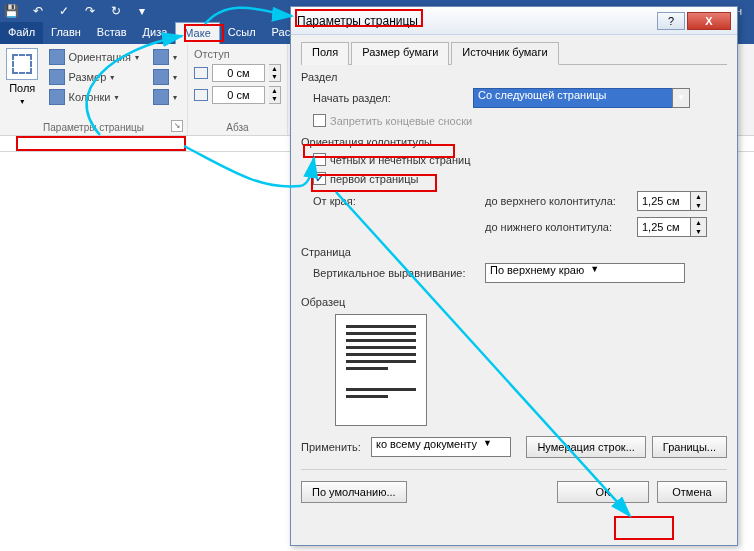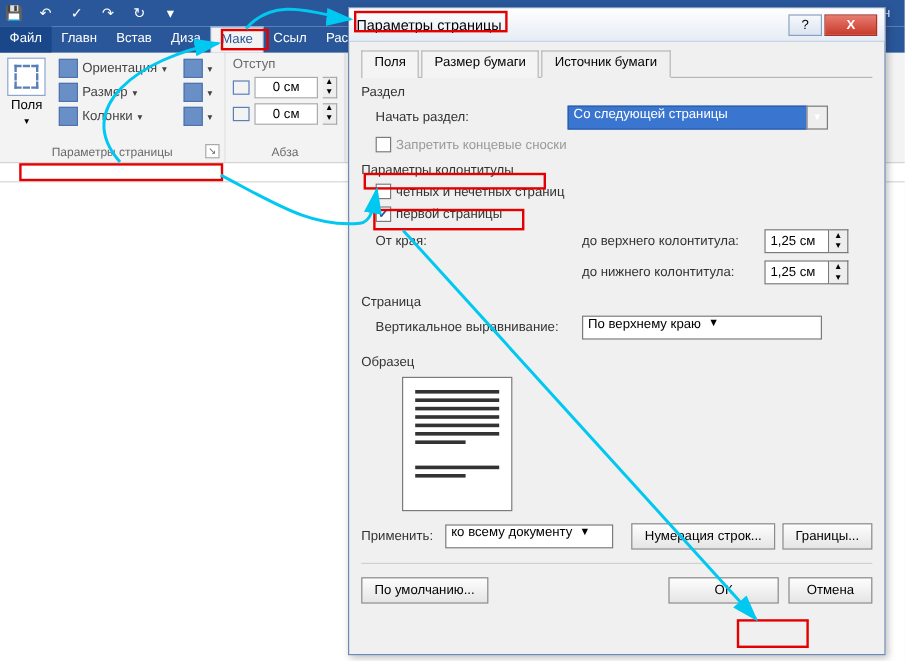--- a/index.html
+++ b/index.html
@@ -182,21 +182,21 @@
       <div class="select blue" style="width:200px">
         <span>Со следующей страницы</span>
         <div class="sarrow-btn">▼</div>
       </div>
     </div>
     <div class="row" style="padding-left:12px">
       <span class="cb"></span>
       <label style="color:#9a9a9a">Запретить концевые сноски</label>
     </div>
 
-    <div class="section-title">Параметры колонтитулы</div>
+    <div class="section-title">Ориентация колонтитулы</div>
     <div class="row" style="padding-left:12px">
       <span class="cb"></span>
       <label>четных и нечетных страниц</label>
     </div>
     <div class="row" style="padding-left:12px">
       <span class="cb">✔</span>
       <label>первой страницы</label>
     </div>
     <div class="row" style="padding-left:12px">
       <label style="width:172px">От края:</label>

